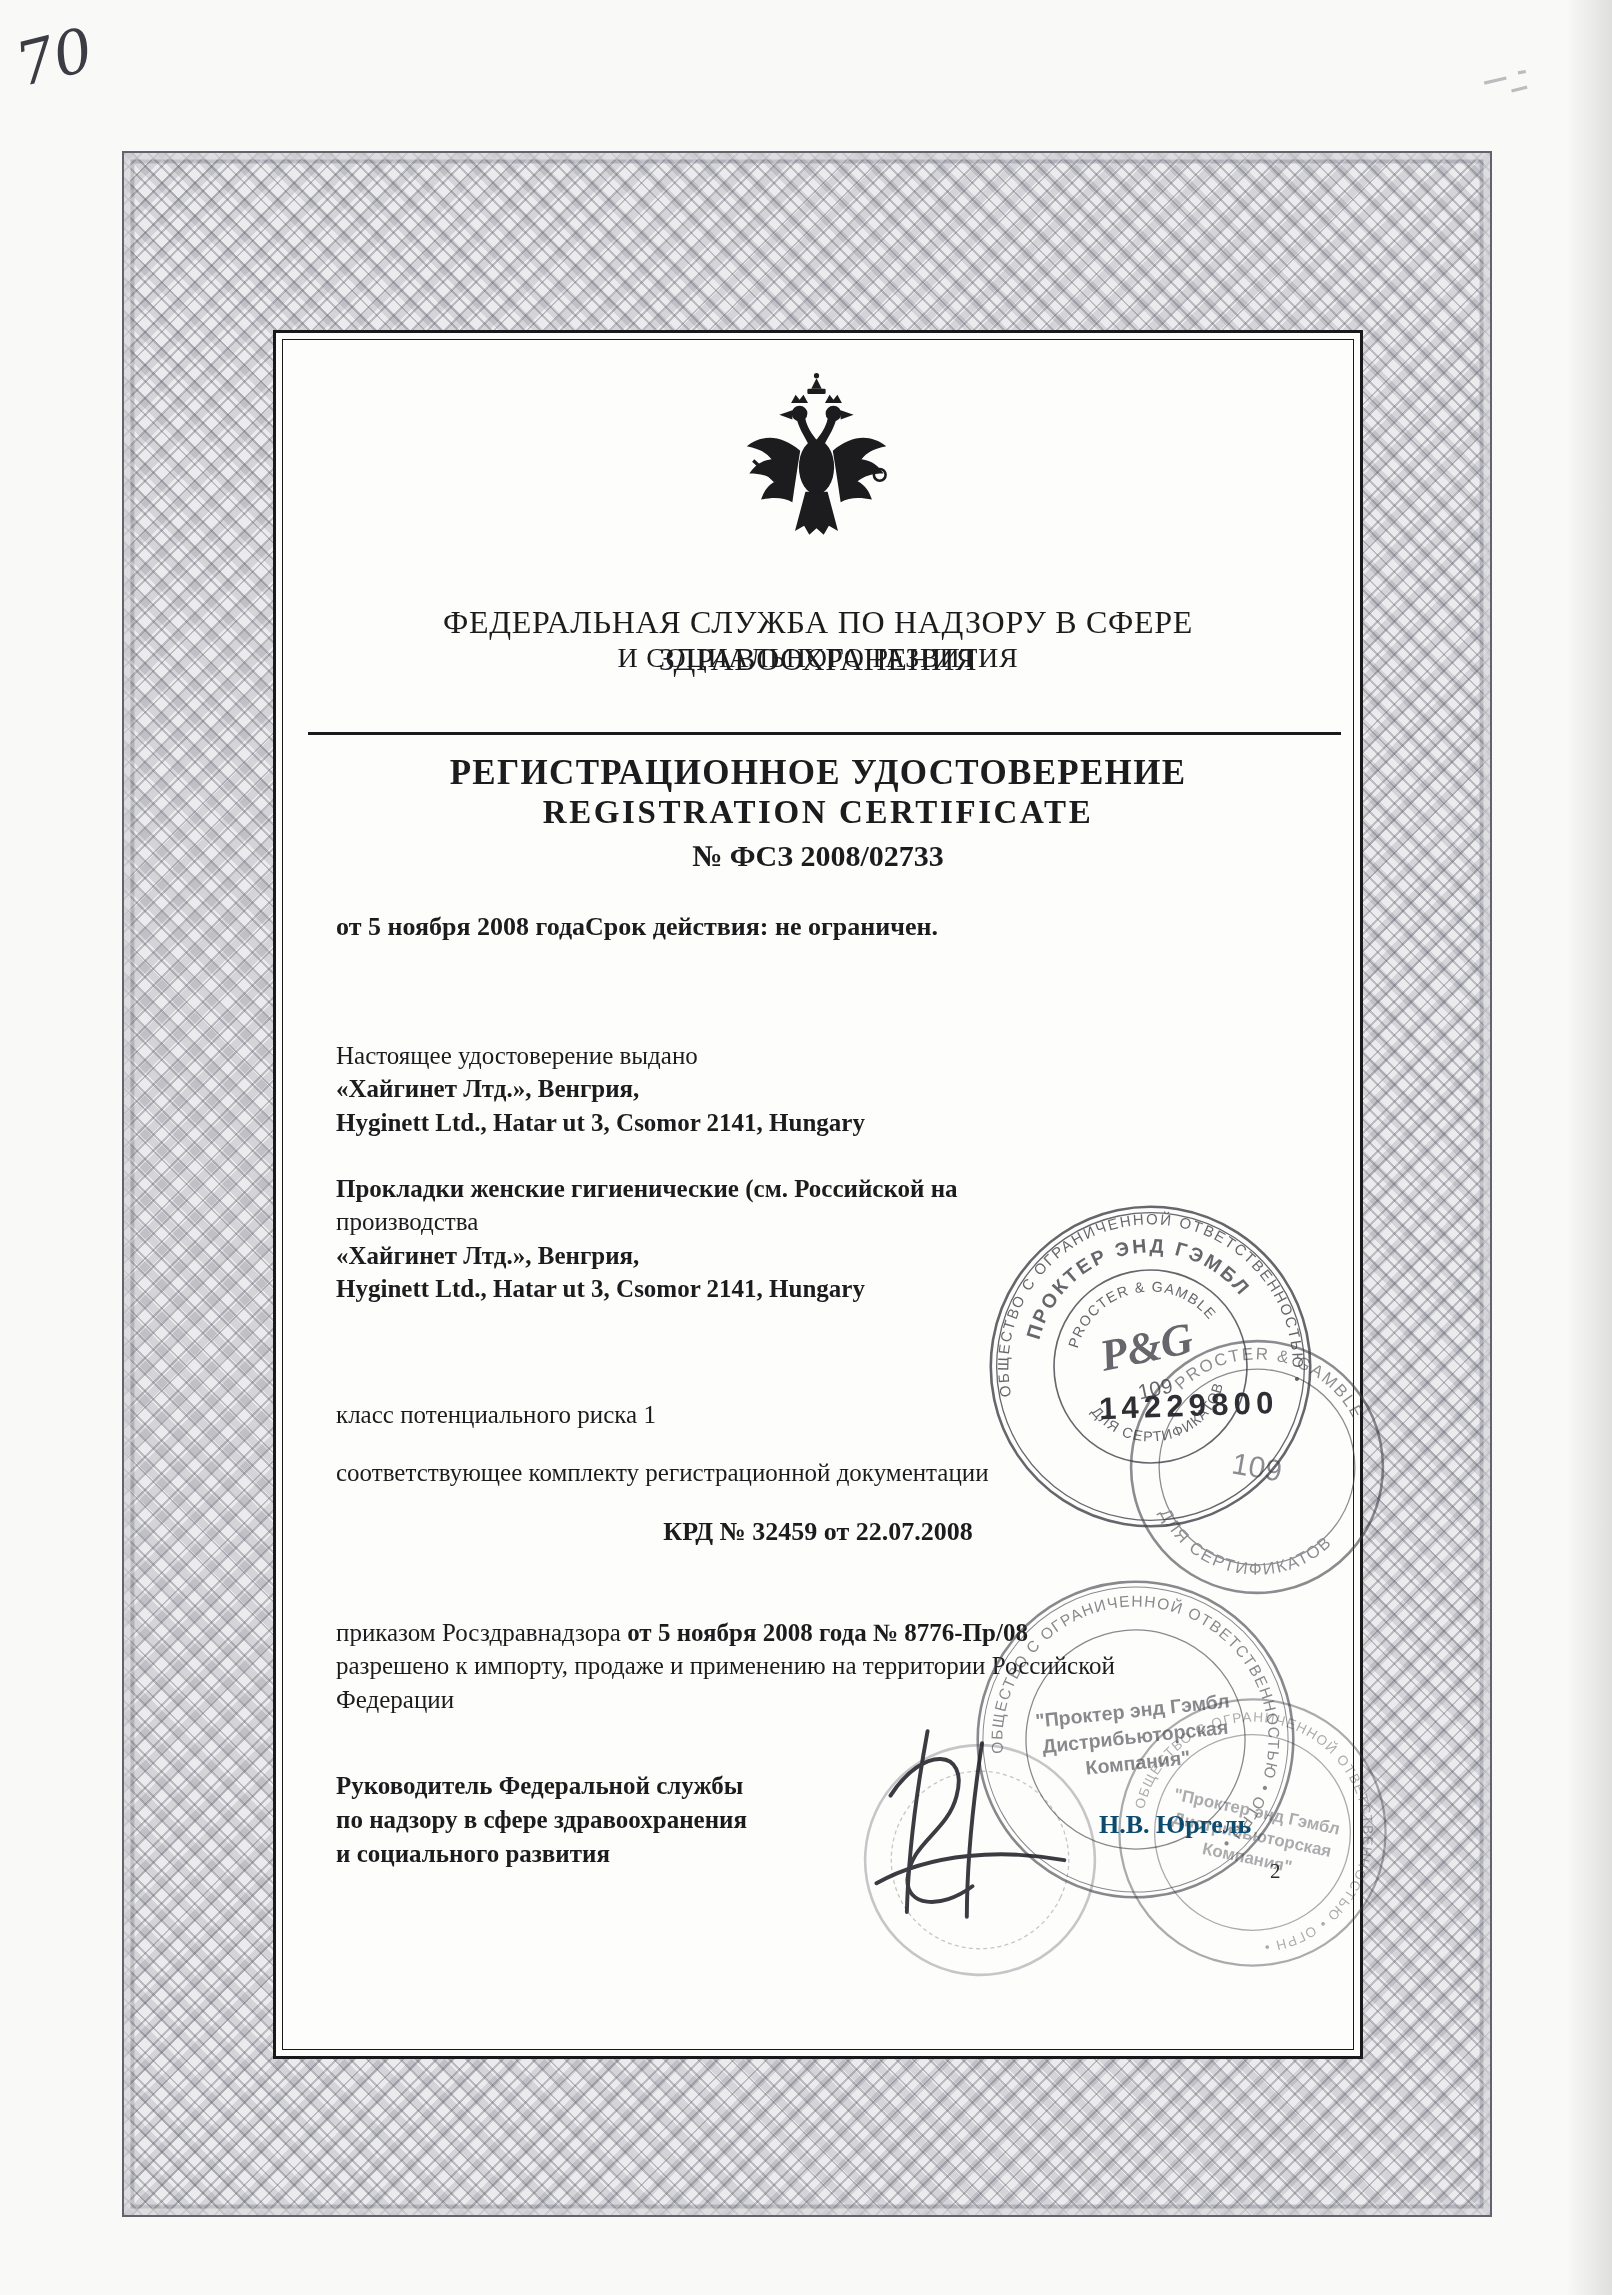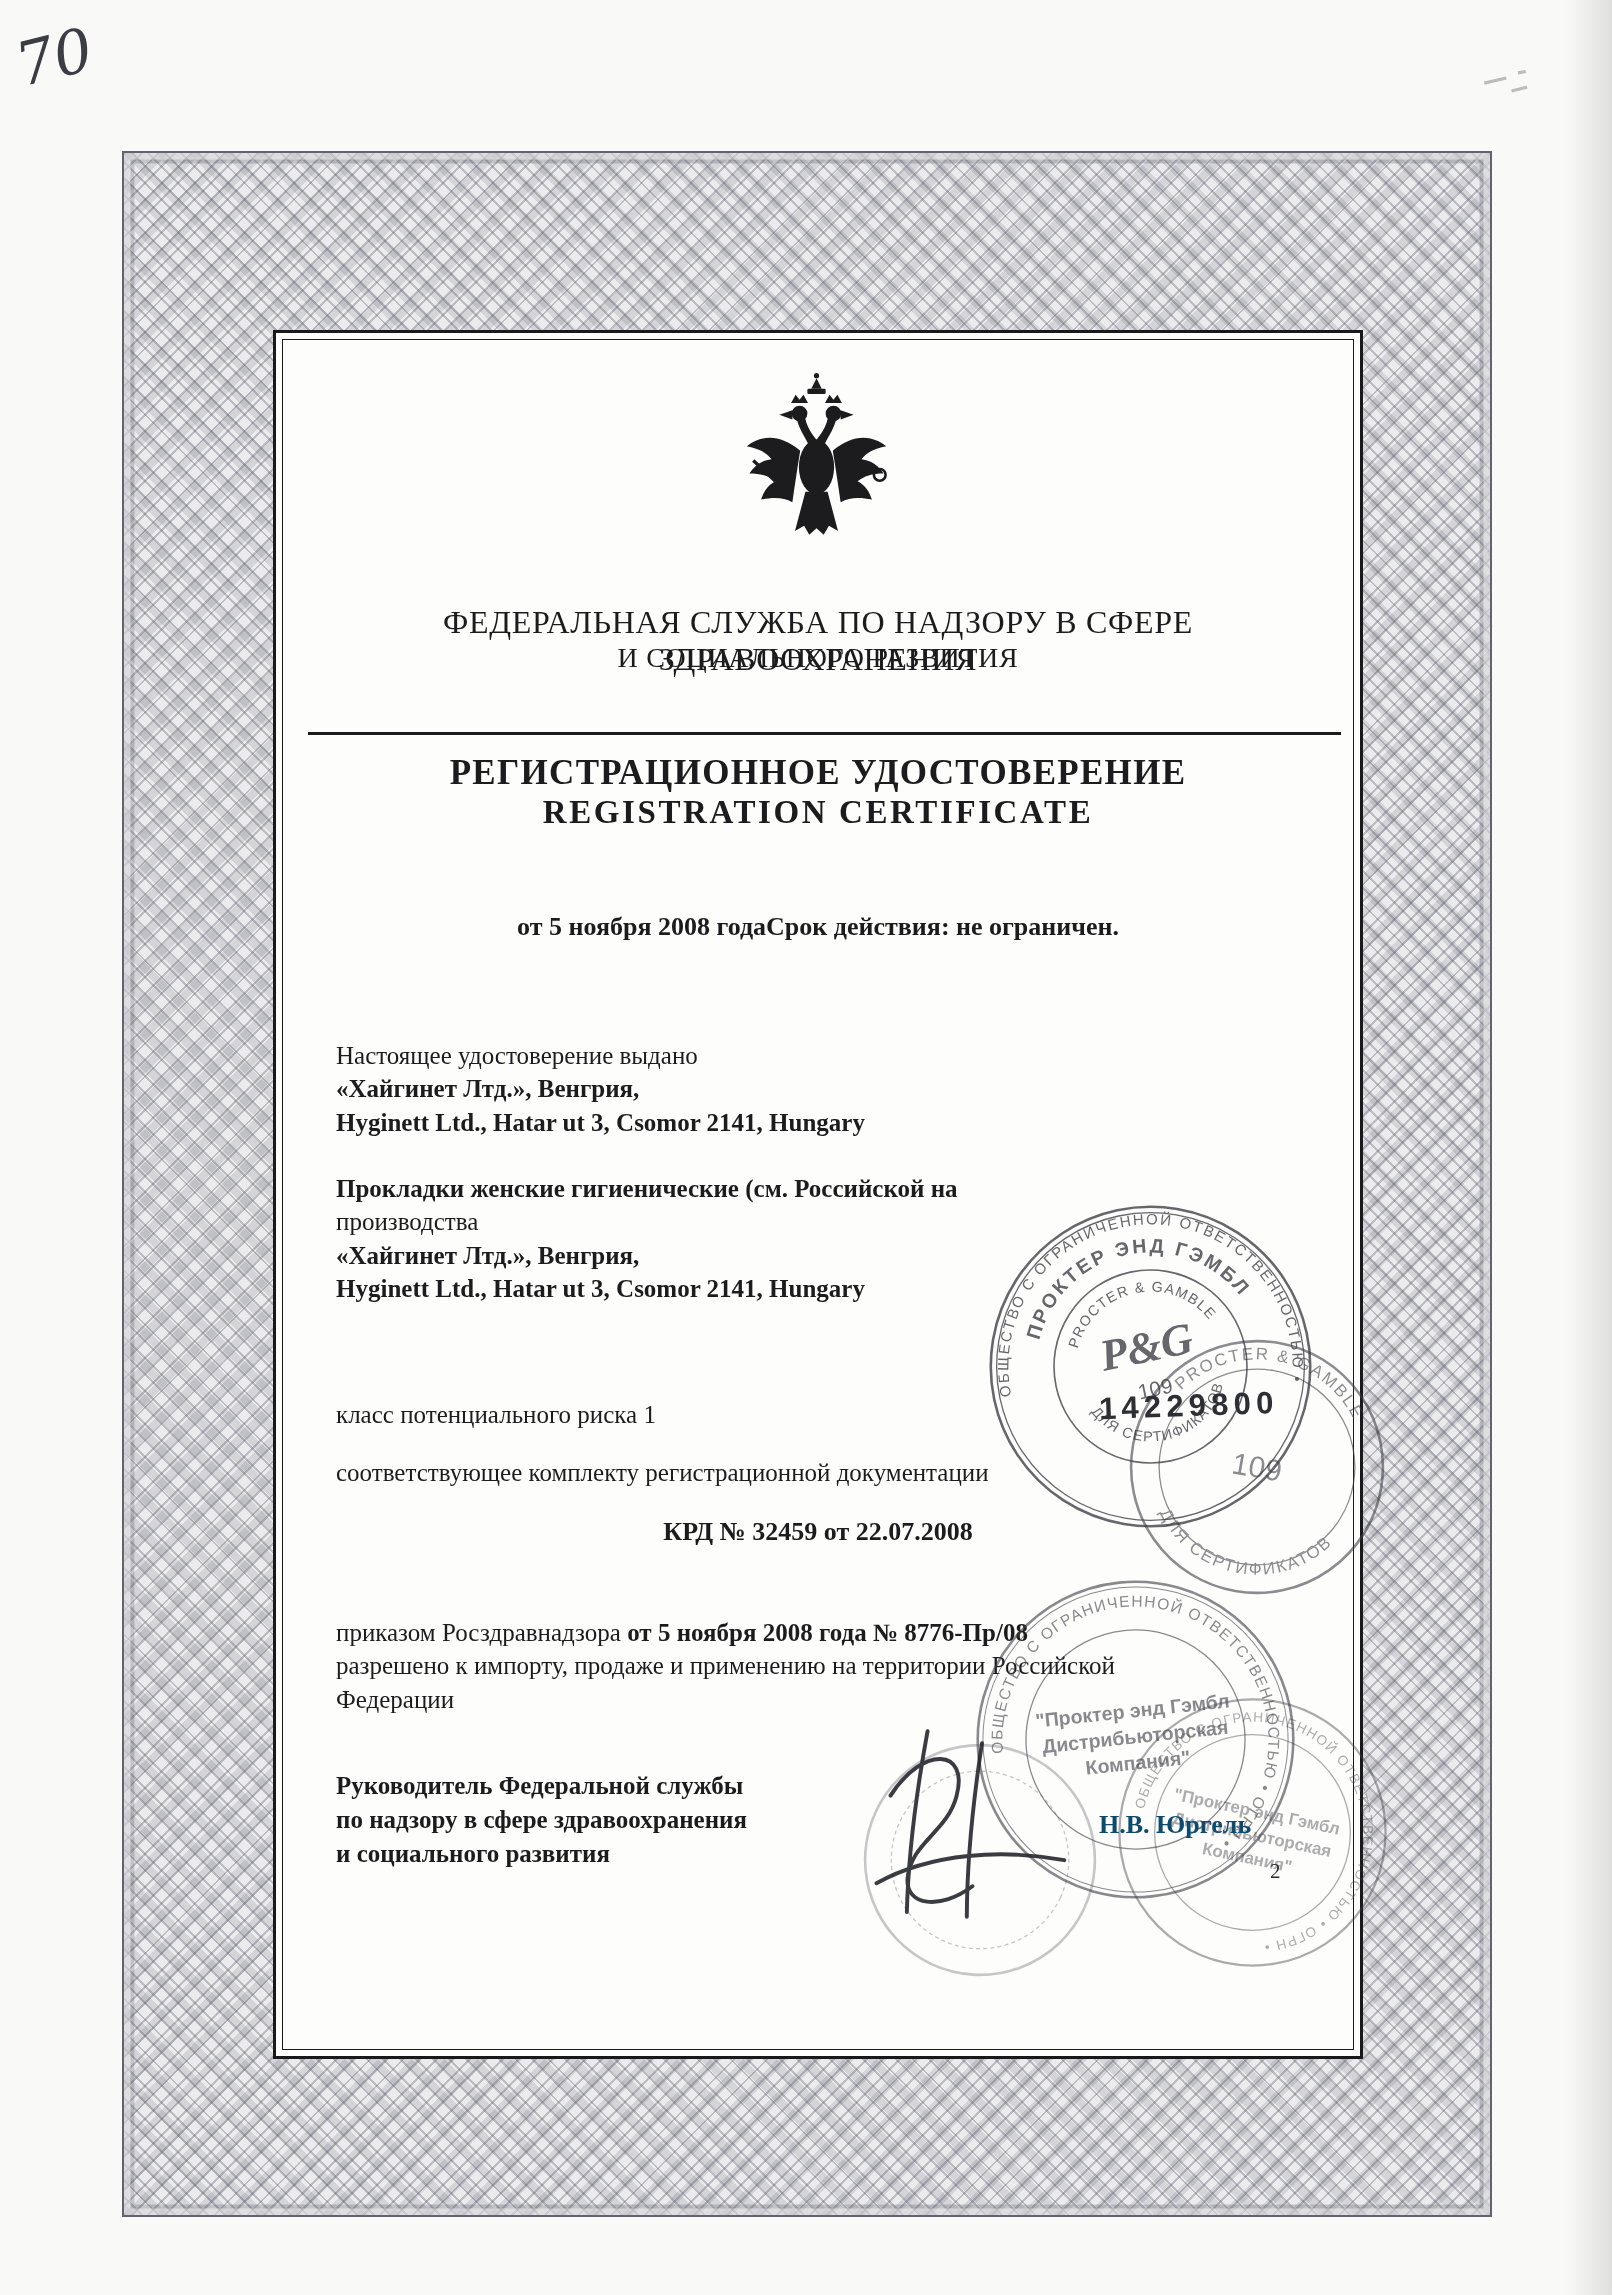--- a/index.html
+++ b/index.html
@@ -46,21 +46,21 @@
   .ctr { position:absolute; left:280px; width:1076px; text-align:center; }
   .agency1 { top:604px; font-size:32px; letter-spacing:0.7px; }
   .agency2 { top:642px; font-size:28px; letter-spacing:0.7px; }
   .agencyEn { top:687px; font-size:27px; }
   .rule { position:absolute; left:308px; top:732px; width:1033px; height:2.6px; background:#1b1b1d; }
   .titleRu { top:753px; font-size:35px; font-weight:bold; letter-spacing:1.3px; }
   .titleEn { top:794px; font-size:33px; font-weight:bold; letter-spacing:2.6px; }
   .certNo  { top:839px; font-size:30px; font-weight:bold; }
 
   .metaRow { position:absolute; left:336px; top:912px; width:964px;
-    display:flex; justify-content:center; font-size:26px; font-weight:bold; }
+    display:flex; justify-content:flex-start; font-size:26px; font-weight:bold; }
 
   .line { position:absolute; left:336px; font-size:25px; white-space:nowrap; }
   .b { font-weight:bold; }
   .l-intro   { top:1042px; }
   .l-hold-ru { top:1075px; font-weight:bold; }
   .l-hold-en { top:1109px; font-weight:bold; }
   .l-confirm { top:1142px; }
   .l-product { top:1175px; font-weight:bold; }
   .l-prod    { top:1208px; }
   .l-man-ru  { top:1242px; font-weight:bold; }
@@ -141,20 +141,21 @@
         </g>
       </svg>
     </div>
 
     <div class="ctr agency1">ФЕДЕРАЛЬНАЯ СЛУЖБА ПО НАДЗОРУ В СФЕРЕ ЗДРАВООХРАНЕНИЯ</div>
     <div class="ctr agency2">И СОЦИАЛЬНОГО РАЗВИТИЯ</div>
     <div class="rule"></div>
 
     <div class="ctr titleEn">REGISTRATION CERTIFICATE</div>
     <div class="ctr titleRu">РЕГИСТРАЦИОННОЕ УДОСТОВЕРЕНИЕ</div>
+    <div class="ctr certNo">№ ФСЗ 2008/02733</div>
 
     <div class="metaRow">
       <span>от 5 ноября  2008 года</span>
       <span>Срок действия: не ограничен.</span>
     </div>
 
     <div class="line l-intro">Настоящее удостоверение выдано</div>
     <div class="line l-hold-ru">«Хайгинет Лтд.», Венгрия,</div>
     <div class="line l-hold-en">Hyginett Ltd., Hatar ut 3, Csomor 2141, Hungary</div>
     <div class="line l-product">Прокладки женские гигиенические (см. Российской на</div>

